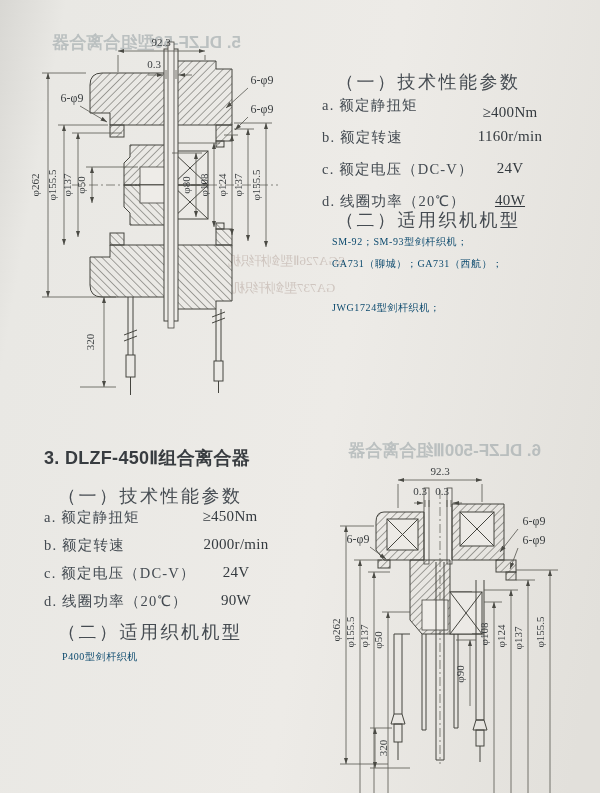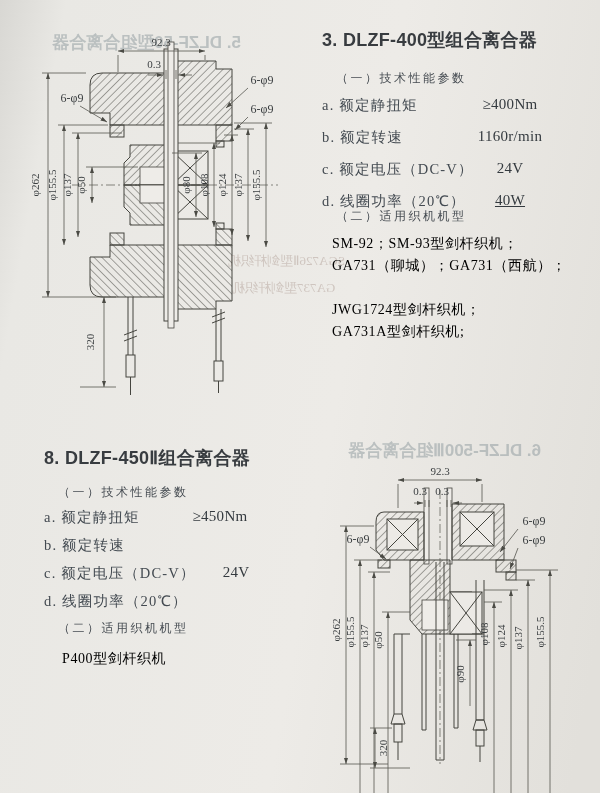--- a/index.html
+++ b/index.html
@@ -4,25 +4,25 @@
 <style>
   html,body{margin:0;padding:0;}
   body{
     width:600px;height:793px;position:relative;overflow:hidden;
     background:linear-gradient(100deg,#d8d7d3 0%,#e9e8e4 9%,#edebe7 55%,#e2e0db 96%);
     font-family:"Liberation Serif",serif;
   }
   .abs{position:absolute;}
   
   .h1{font-family:"Liberation Sans",sans-serif;font-weight:bold;font-size:18px;color:#383c40;letter-spacing:.3px;white-space:nowrap;}
-  .sub{position:absolute;font-size:12px;color:#464c52;letter-spacing:2.5px;white-space:nowrap;}
+  .sub{position:absolute;font-size:18px;color:#464c52;letter-spacing:2.5px;white-space:nowrap;}
   .prow{position:absolute;width:100%;font-size:14.5px;color:#434a51;white-space:nowrap;}
   .plab{letter-spacing:1.2px;}
   .pval{position:absolute;top:0;text-align:center;font-size:15px;color:#343a3f;letter-spacing:.3px;}
-  .mline{position:absolute;font-size:14px;color:#000000;letter-spacing:.6px;white-space:nowrap;}
+  .mline{position:absolute;font-size:10px;color:#0c4a6e;letter-spacing:.6px;white-space:nowrap;}
   
   .bleed{position:absolute;transform:scaleX(-1);font-family:"Liberation Sans",sans-serif;font-weight:bold;white-space:nowrap;pointer-events:none;}
   .bleed-big{font-size:17px;color:rgba(148,158,162,.55);}
   .bleed-small{font-family:"Liberation Serif",serif;font-weight:normal;font-size:13px;color:rgba(178,160,152,.5);}
   
   .pl{stroke:#45453f;stroke-width:1;fill:none;}
   .ph{fill:url(#hp);stroke:#45453f;stroke-width:1;}
   .ext{stroke:#56564f;stroke-width:.8;fill:none;}
   .cl{stroke:#56564f;stroke-width:.7;fill:none;stroke-dasharray:9 3 2 3;}
   .dim{stroke:#56564f;stroke-width:.8;fill:none;marker-start:url(#aS);marker-end:url(#aE);}
@@ -152,40 +152,38 @@
 
   <g>
     <line class="ext" x1="22" y1="282" x2="96" y2="282"></line>
     <line class="ext" x1="60" y1="372" x2="96" y2="372"></line>
     <line class="dim" x1="84" y1="282" x2="84" y2="372"></line>
     <text class="dt" transform="rotate(-90 74 327)" x="74" y="327" text-anchor="middle">320</text>
   </g>
 </svg>
 
 <div class="abs" style="left:322px;top:28px;width:278px;height:340px;">
-  <div class="h1">3. DLZF-400型组合离合器</div>
   <div class="sub" style="left:14px;top:42px;">（一）技术性能参数</div>
-  <div class="prow" style="top:68px;"><span class="plab">a. 额定静扭矩</span><span class="pval" style="left:133px;width:110px;">≥400Nm</span></div>
+  <div class="prow" style="top:68px;"><span class="plab">a. 额定静扭矩</span><span class="pval" style="left:133px;width:110px;margin-top:8px;">≥400Nm</span></div>
   <div class="prow" style="top:100px;"><span class="plab">b. 额定转速</span><span class="pval" style="left:133px;width:110px;font-family:Liberation Serif, serif;">1160r/min</span></div>
   <div class="prow" style="top:132px;"><span class="plab">c. 额定电压（DC-V）</span><span class="pval" style="left:133px;width:110px;">24V</span></div>
   <div class="prow" style="top:164px;"><span class="plab">d. 线圈功率（20℃）</span><span class="pval" style="left:133px;width:110px;text-decoration:underline;">40W</span></div>
   <div class="sub" style="left:14px;top:180px;">（二）适用织机机型</div>
   <div class="mline" style="left:10px;top:207px;">SM-92；SM-93型剑杆织机；</div>
   <div class="mline" style="left:10px;top:229px;">GA731（聊城）；GA731（西航）；</div>
   <div class="mline" style="left:10px;top:273px;">JWG1724型剑杆织机；</div>
-  <div class="mline" style="left:10px;top:295px;">GA731A型剑杆织机;</div>
 </div>
 
 <div class="abs" style="left:44px;top:446px;width:280px;height:230px;">
-  <div class="h1">8. DLZF-450Ⅱ组合离合器</div>
+  <div class="h1">3. DLZF-450Ⅱ组合离合器</div>
   <div class="sub" style="left:14px;top:38px;">（一）技术性能参数</div>
-  <div class="prow" style="top:62px;"><span class="plab">a. 额定静扭矩</span><span class="pval" style="left:114px;width:124px;">≥450Nm</span></div>
-  <div class="prow" style="top:90px;"><span class="plab">b. 额定转速</span></div>
+  <div class="prow" style="top:62px;"><span class="plab">a. 额定静扭矩</span><span class="pval" style="left:124px;width:124px;">≥450Nm</span></div>
+  <div class="prow" style="top:90px;"><span class="plab">b. 额定转速</span><span class="pval" style="left:130px;width:124px;">2000r/min</span></div>
   <div class="prow" style="top:118px;"><span class="plab">c. 额定电压（DC-V）</span><span class="pval" style="left:130px;width:124px;">24V</span></div>
-  <div class="prow" style="top:146px;"><span class="plab">d. 线圈功率（20℃）</span></div>
+  <div class="prow" style="top:146px;"><span class="plab">d. 线圈功率（20℃）</span><span class="pval" style="left:130px;width:124px;">90W</span></div>
   <div class="sub" style="left:14px;top:174px;">（二）适用织机机型</div>
   <div class="mline" style="left:18px;top:204px;">P400型剑杆织机</div>
 </div>
 
 <svg class="abs" style="left:330px;top:462px;" width="270" height="331" viewBox="0 0 270 331">
 
   <g>
     <line class="cl" x1="110" y1="28" x2="110" y2="302"></line>
   </g>
 

